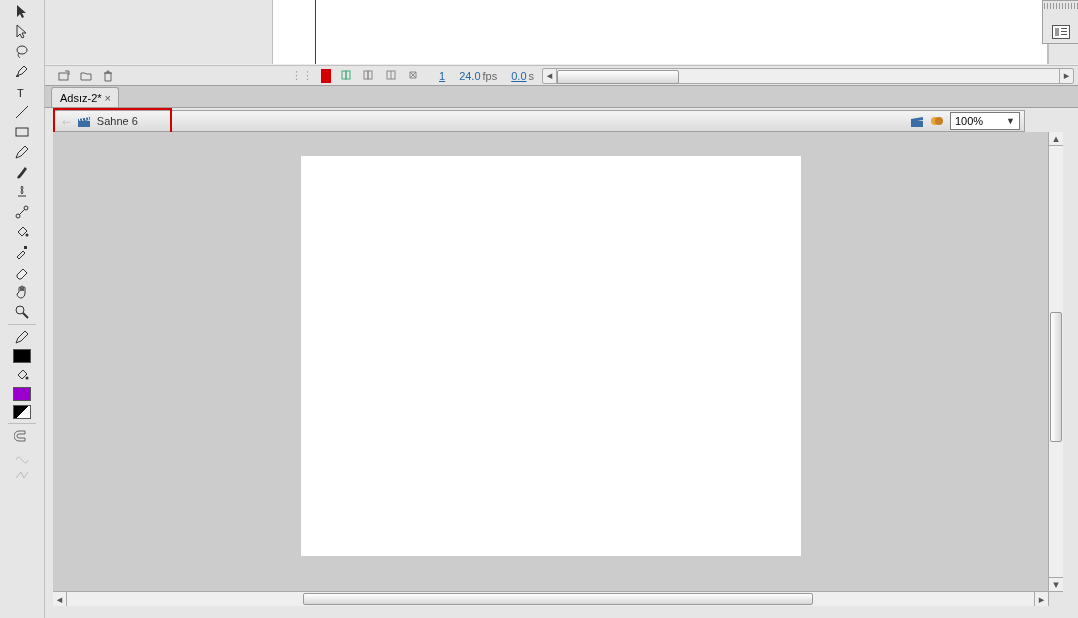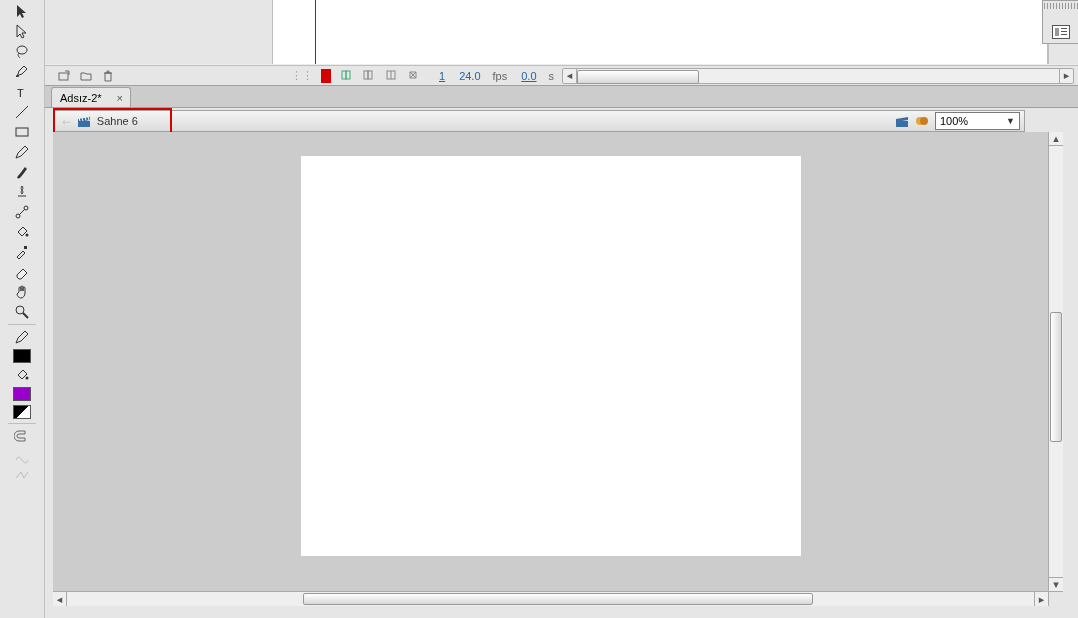--- a/index.html
+++ b/index.html
@@ -60,21 +60,21 @@
 .tstat-mid { display: flex; align-items: center; gap: 8px; padding-left: 4px; }
 .tstat-mid .mini-icon { width: 14px; height: 14px; color: #555; }
 .playhead-marker {
   width: 10px; height: 14px; background: #d40000; position: relative; margin-right: 2px;
 }
 .playhead-marker::after {
   content: ""; position: absolute; left: 50%; top: 100%; transform: translateX(-50%);
   border-left: 4px solid transparent; border-right: 4px solid transparent; border-top: 0;
 }
 .tstat-frame-info { display: flex; gap: 14px; margin-left: 10px; color: #2266aa; }
-.tstat-frame-info .lbl { color: #666; margin-left: 12px; }
+.tstat-frame-info .lbl { color: #666; margin-left: 2px; }
 .tstat-scroll {
   flex: 1; height: 16px; margin: 0 4px 0 8px;
   background: #efefef; border: 1px solid #a9a9a9; border-radius: 2px; position: relative;
 }
 .tstat-scroll::before {
   content: ""; position: absolute; left: 14px; top: 1px; width: 120px; height: 12px;
   background: linear-gradient(#fff, #d8d8d8); border: 1px solid #999; border-radius: 2px;
 }
 .tstat-scroll .arrow-l, .tstat-scroll .arrow-r {
   position: absolute; top: 0; width: 14px; height: 14px;
@@ -85,21 +85,21 @@
 
 
 .doc-tabbar {
   position: absolute; left: 45px; top: 86px; right: 0; height: 22px;
   background: #cccccc; border-bottom: 1px solid #a0a0a0;
   display: flex; align-items: flex-end; padding-left: 6px;
 }
 .doc-tab {
   height: 20px; padding: 2px 4px 2px 8px; background: #e6e6e6;
   border: 1px solid #a0a0a0; border-bottom: none;
-  display: flex; align-items: center; gap: 12px;
+  display: flex; align-items: center; gap: 0;
   border-top-left-radius: 3px; border-top-right-radius: 3px;
 }
 .doc-tab .close { color: #555; cursor: pointer; font-size: 11px; padding: 0 3px; }
 
 
 .scene-bar {
   position: absolute; left: 53px; top: 110px; right: 53px; height: 22px;
   background: linear-gradient(#f4f4f4, #dcdcdc);
   border: 1px solid #a0a0a0;
   display: flex; align-items: center;
@@ -107,21 +107,21 @@
 .scene-left {
   display: flex; align-items: center; gap: 6px; height: 100%; padding: 0 8px;
 }
 .scene-back { color: #bbb; }
 .scene-icon { width: 14px; height: 14px; display: flex; align-items: center; justify-content: center; }
 .scene-name { color: #333; }
 .scene-right {
   margin-left: auto; display: flex; align-items: center; gap: 6px; padding-right: 4px;
 }
 .zoom-select {
-  width: 85px; height: 18px; background: #fff; border: 1px solid #7a7a7a;
+  width: 70px; height: 18px; background: #fff; border: 1px solid #7a7a7a;
   display: flex; align-items: center; justify-content: space-between; padding: 0 4px;
 }
 .zoom-select .caret { font-size: 9px; color: #333; }
 .highlight-box {
   position: absolute; border: 2px solid #d40000; pointer-events: none;
 }
 .highlight-scene-tab {
   left: 53px; top: 108px; width: 119px; height: 26px;
 }
 .highlight-stage {

